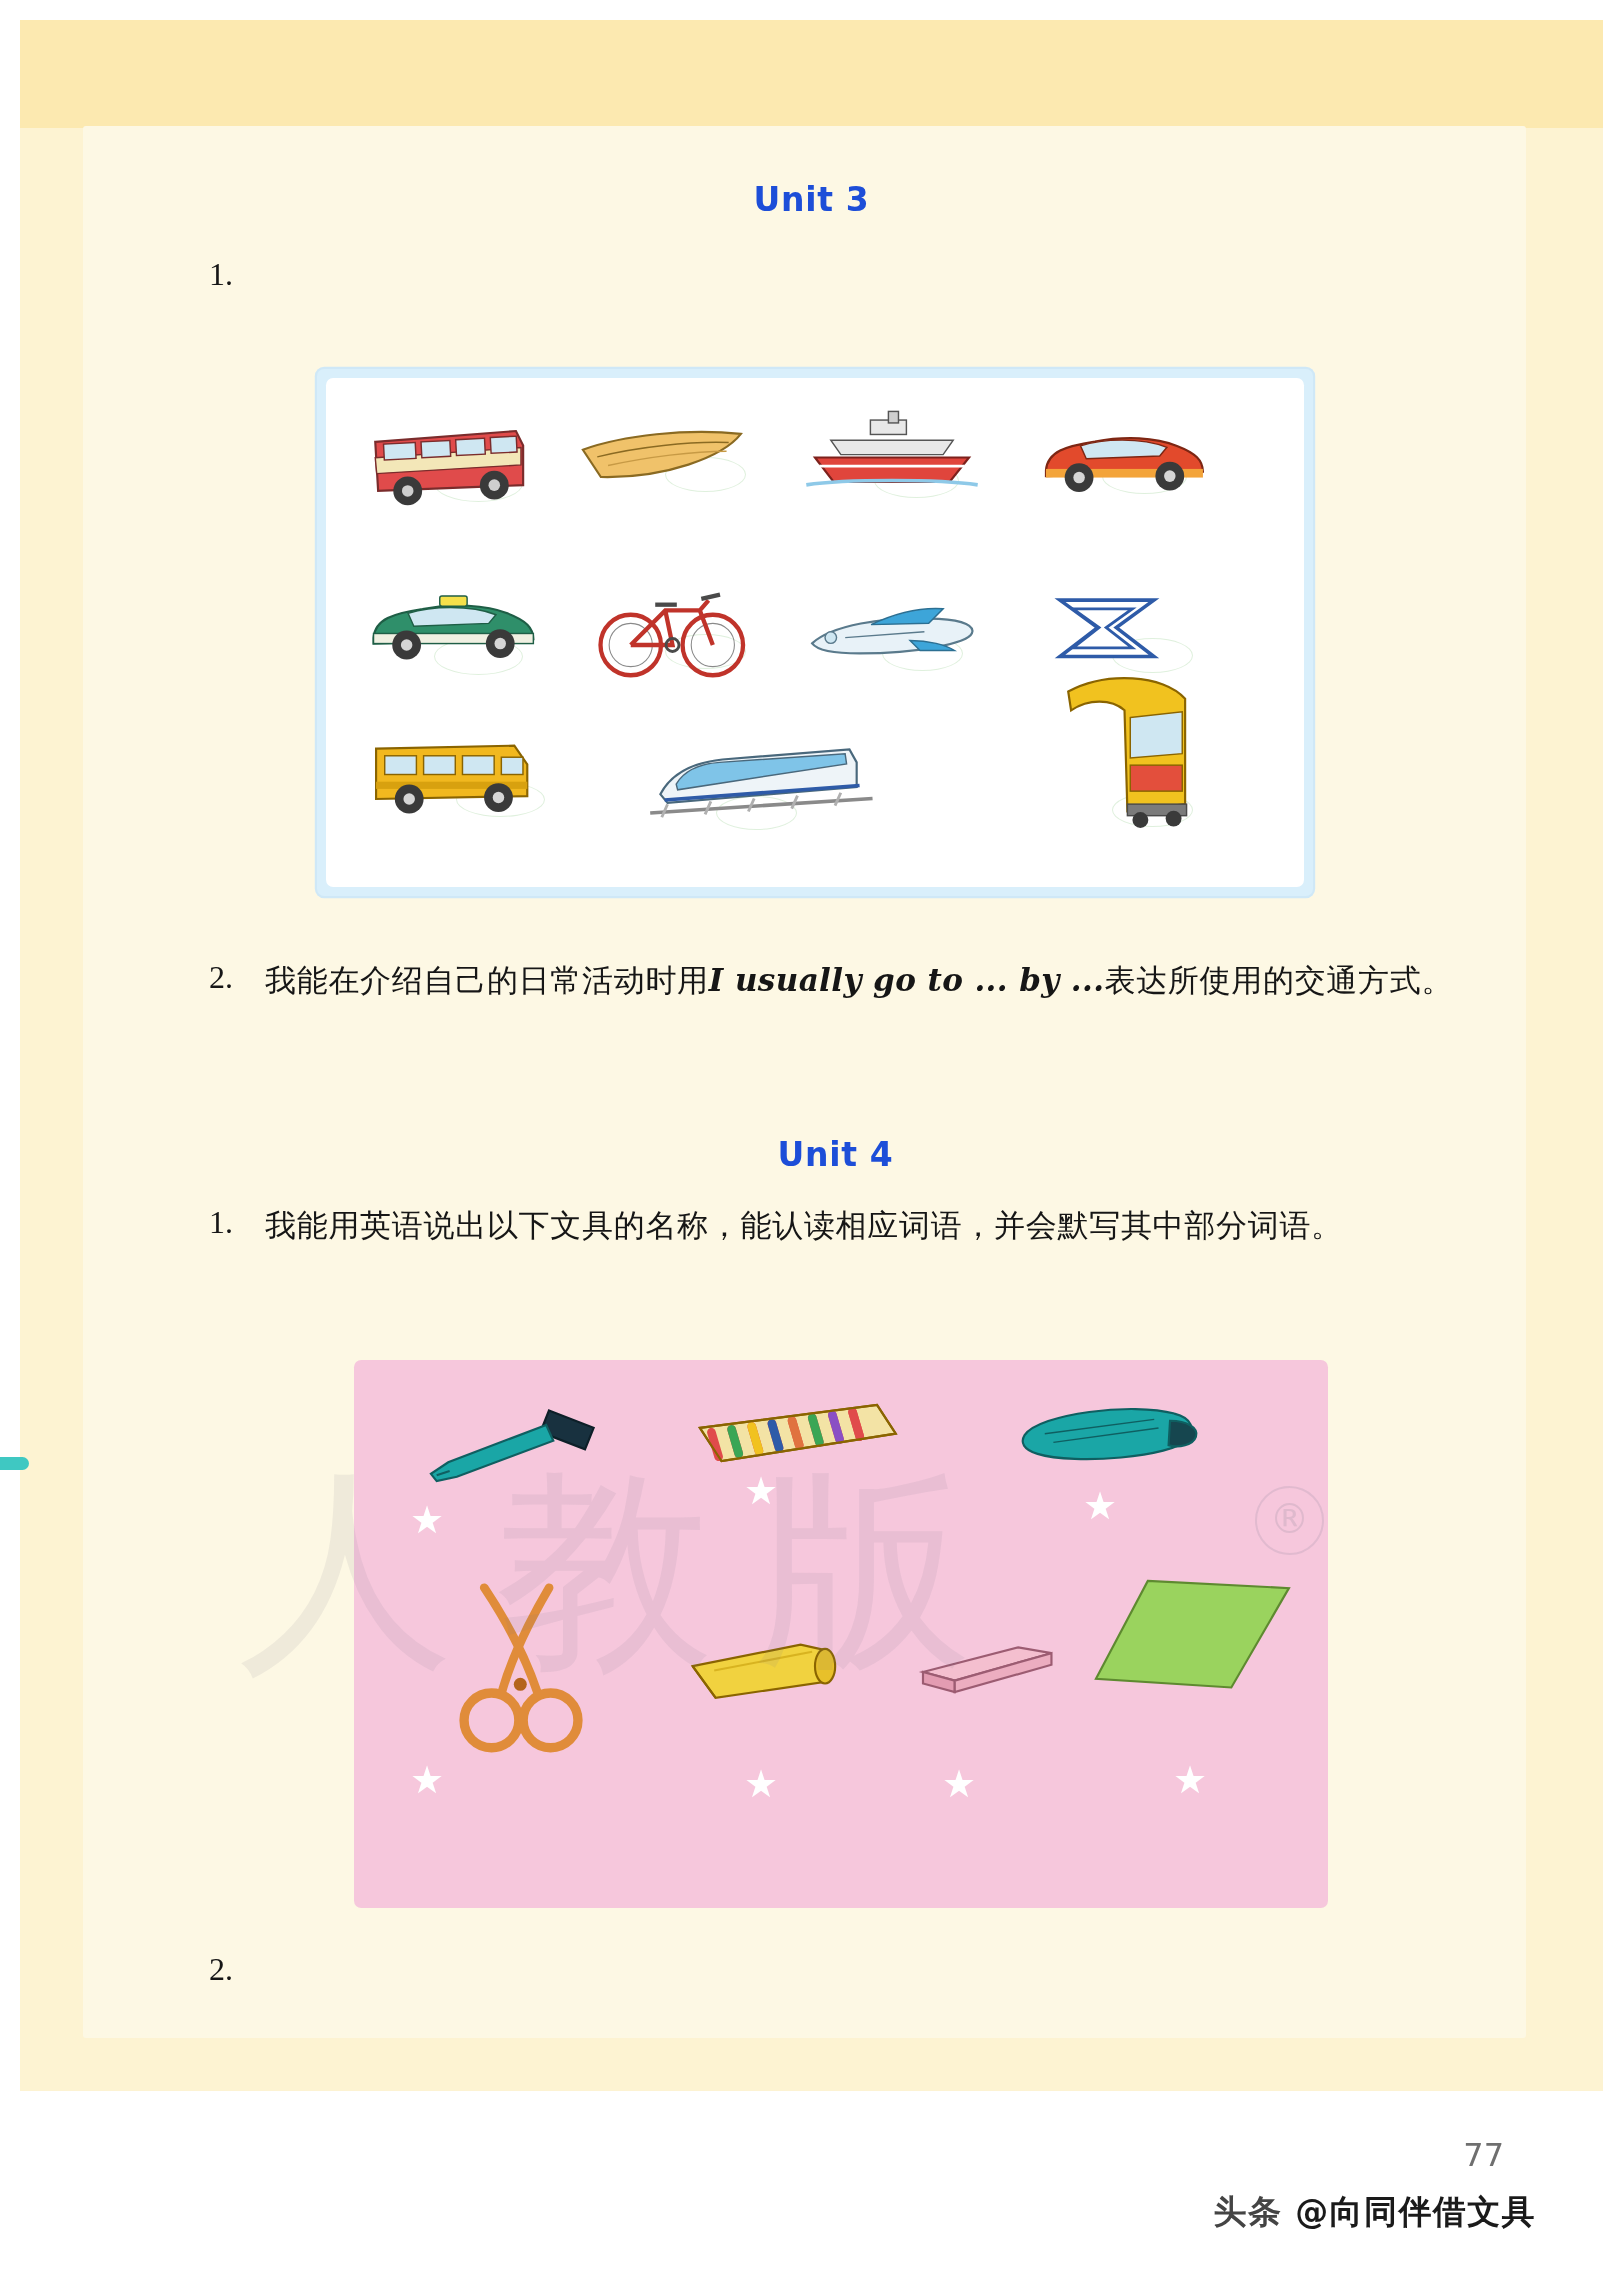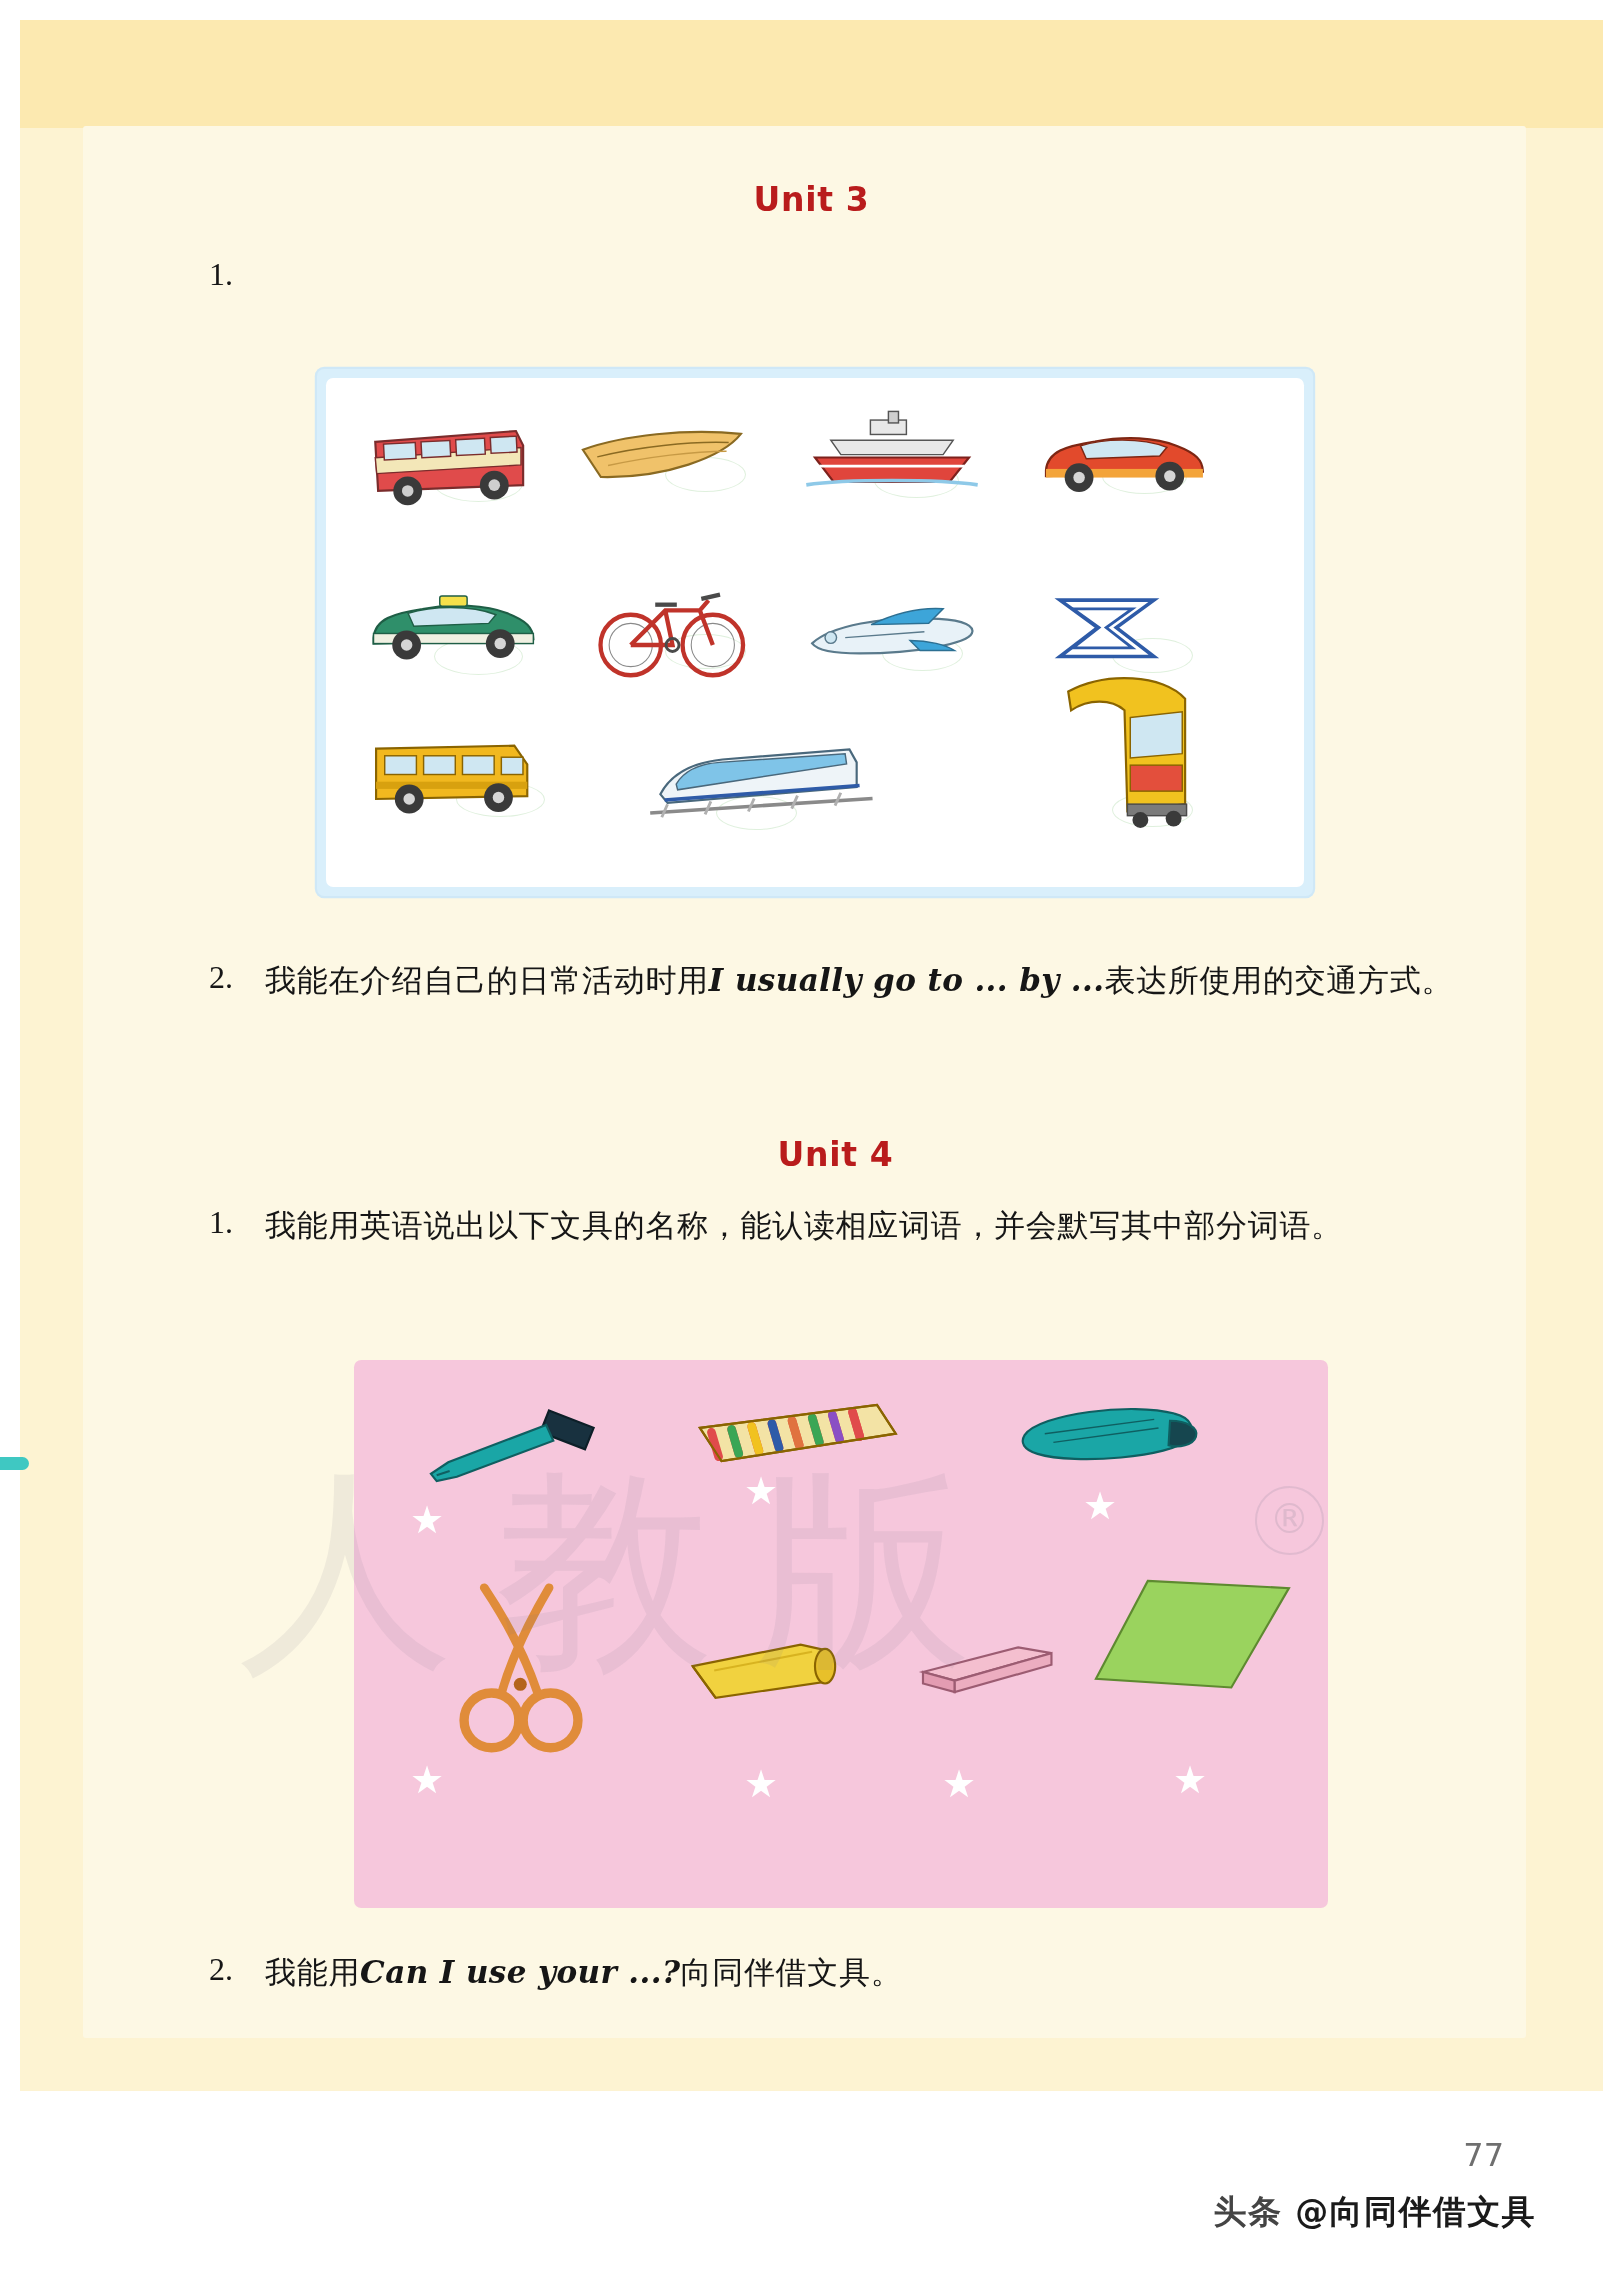--- a/index.html
+++ b/index.html
@@ -51,21 +51,21 @@
     width: 1583px;
     height: 108px;
     background: #fce9b0;
   }
 
   
   .unit-title {
     position: absolute;
     width: 100%;
     text-align: center;
-    color: #b91c1c;
+    color: #1d4ed8;
     font-family: "DejaVu Sans", sans-serif;
     font-weight: bold;
     font-size: 33px;
     letter-spacing: 0.7px;
   }
   #unit3-title { top: 180px; }
   #unit4-title { top: 1135px; padding-left: 24px; }
 
   
   .item {
@@ -438,23 +438,20 @@
       </svg>
     </div>
 
   </div>
 
   <div class="watermark">人教版</div>
   <div class="watermark-r">®</div>
 
   <div class="item" id="item-u4-2">
     <div class="item-num">2.</div>
-    <div class="item-text">
-      <span>我能用</span><span class="en-phrase">Can I use your ...?</span><span>向同伴借文具。</span>
-    </div>
   </div>
 
   <div class="page-number">77</div>
   <div class="credit">
     <span class="muted">头条</span>
     <span>@向同伴借文具</span>
   </div>
 
 </div>
 

